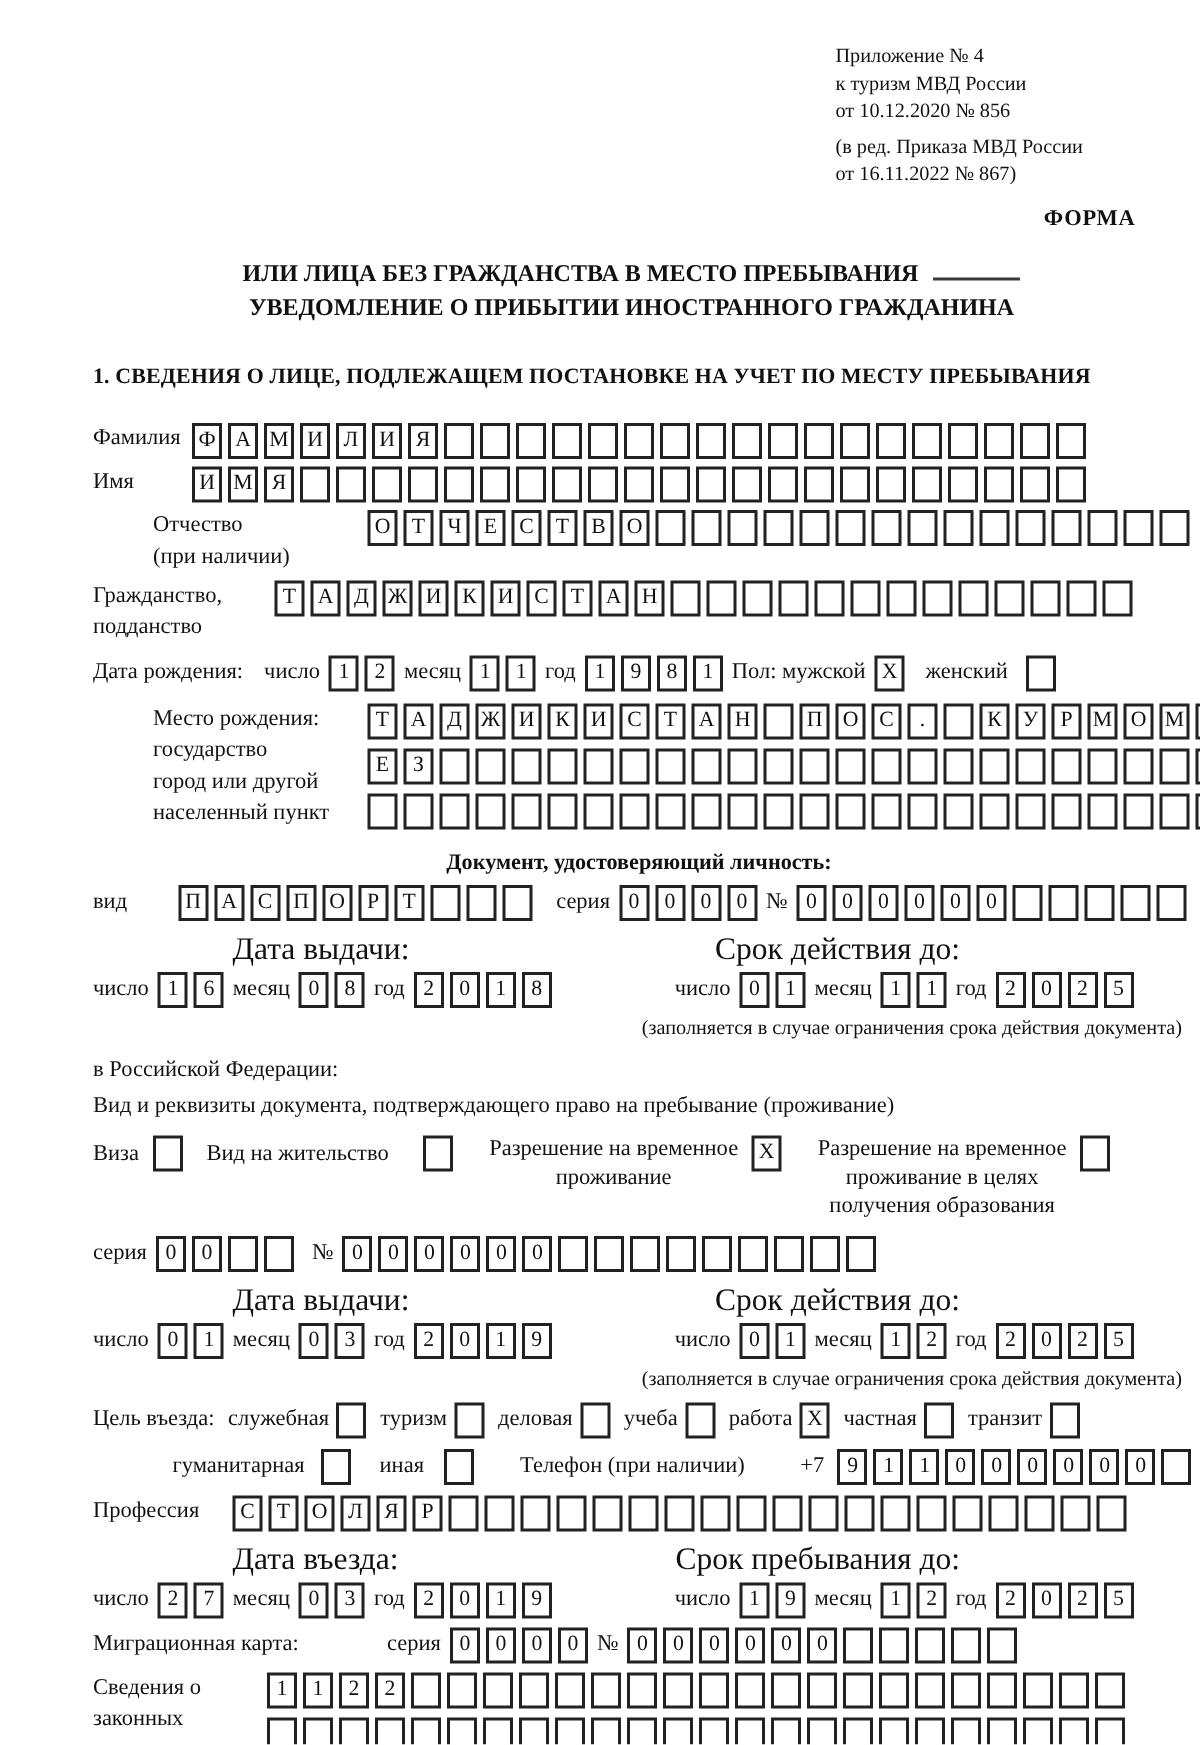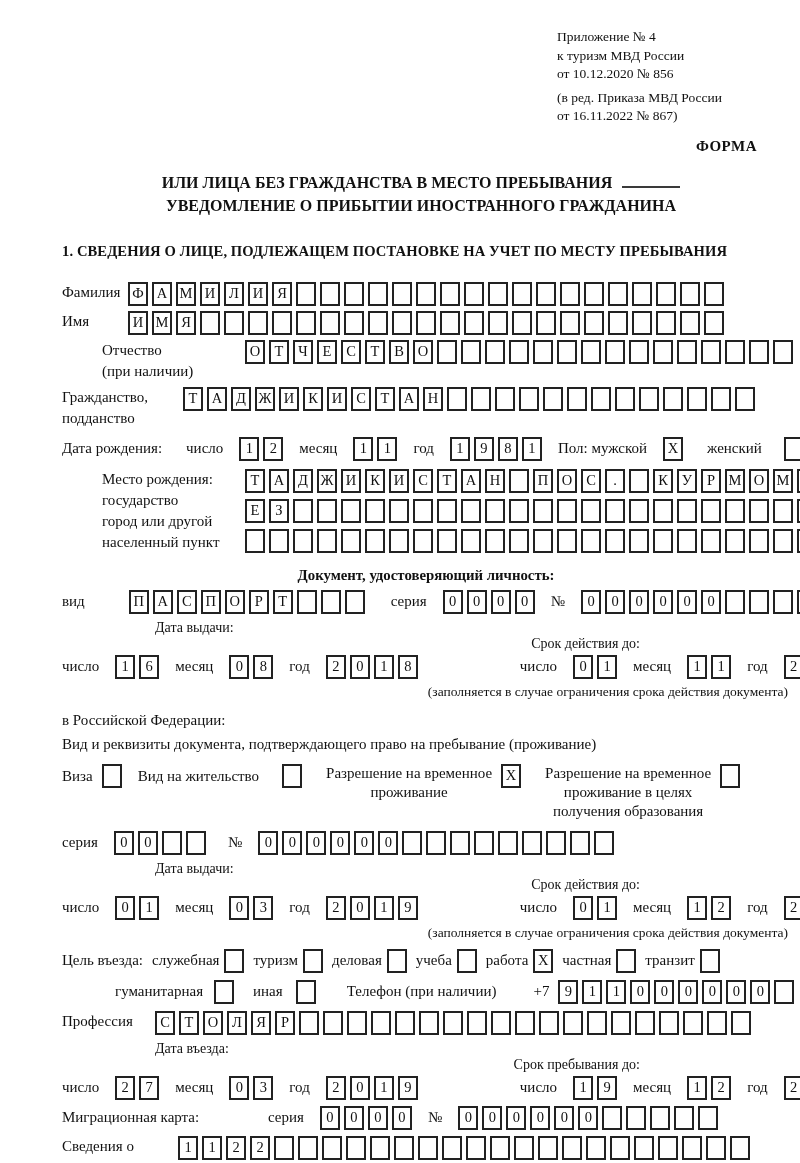--- a/index.html
+++ b/index.html
@@ -21,24 +21,24 @@
   .cells { display:flex; gap:4px; flex-wrap:nowrap; }
   .cell { width:20px; height:24px; min-width:20px; border:2px solid #222; display:flex; align-items:center; justify-content:center; font-size:14.5px; background:#fff; }
   .lblcol { line-height:21px; }
   .w66 { width:66px; min-width:66px; }
   .w93 { width:93px; min-width:93px; }
   .w116 { width:116px; min-width:116px; }
   .w121 { width:121px; min-width:121px; }
   .w143 { width:143px; min-width:143px;margin-left:40px; }
   .w148 { width:148px; min-width:148px; }
   .stack > .cells { margin-bottom:6px; }
-  .inline-row { display:flex; align-items:center; gap:16px; margin-bottom:5px; flex-wrap:nowrap; }
+  .inline-row { display:flex; align-items:center; gap:6px; margin-bottom:5px; flex-wrap:nowrap; }
   .inline-row .lbl-inline { white-space:nowrap; }
   .center-bold { text-align:center; font-weight:bold; font-size:14.8px; margin:8px 0 6px 0; }
-  .dl-row { display:flex; font-size:14px; margin:6px 0 3px 0;flex-direction:column; }
+  .dl-row { display:flex; font-size:21px; margin:6px 0 3px 0; }
   .dl-row .l1 { margin-left:93px; }
   .dl-row .l2 { margin-left:auto; margin-right:150px; white-space:nowrap; }
   .note { text-align:right; font-size:13.5px; margin:3px 2px 8px 0; }
   .spacer70 { flex:0 0 70px; }
   .plain { font-size:15px; line-height:24px; }
   .opt { display:flex; align-items:flex-start; gap:9px; }
   .opt .optlabel { line-height:19px; text-align:center; }
   .options-row { display:flex; align-items:flex-start; gap:16px; margin-top:8px; margin-bottom:10px; }
   .goal-row { display:flex; align-items:center; gap:9px; flex-wrap:nowrap; margin-bottom:7px; white-space:nowrap; }
   .goal-row .g { display:flex; align-items:center; gap:5px; }

